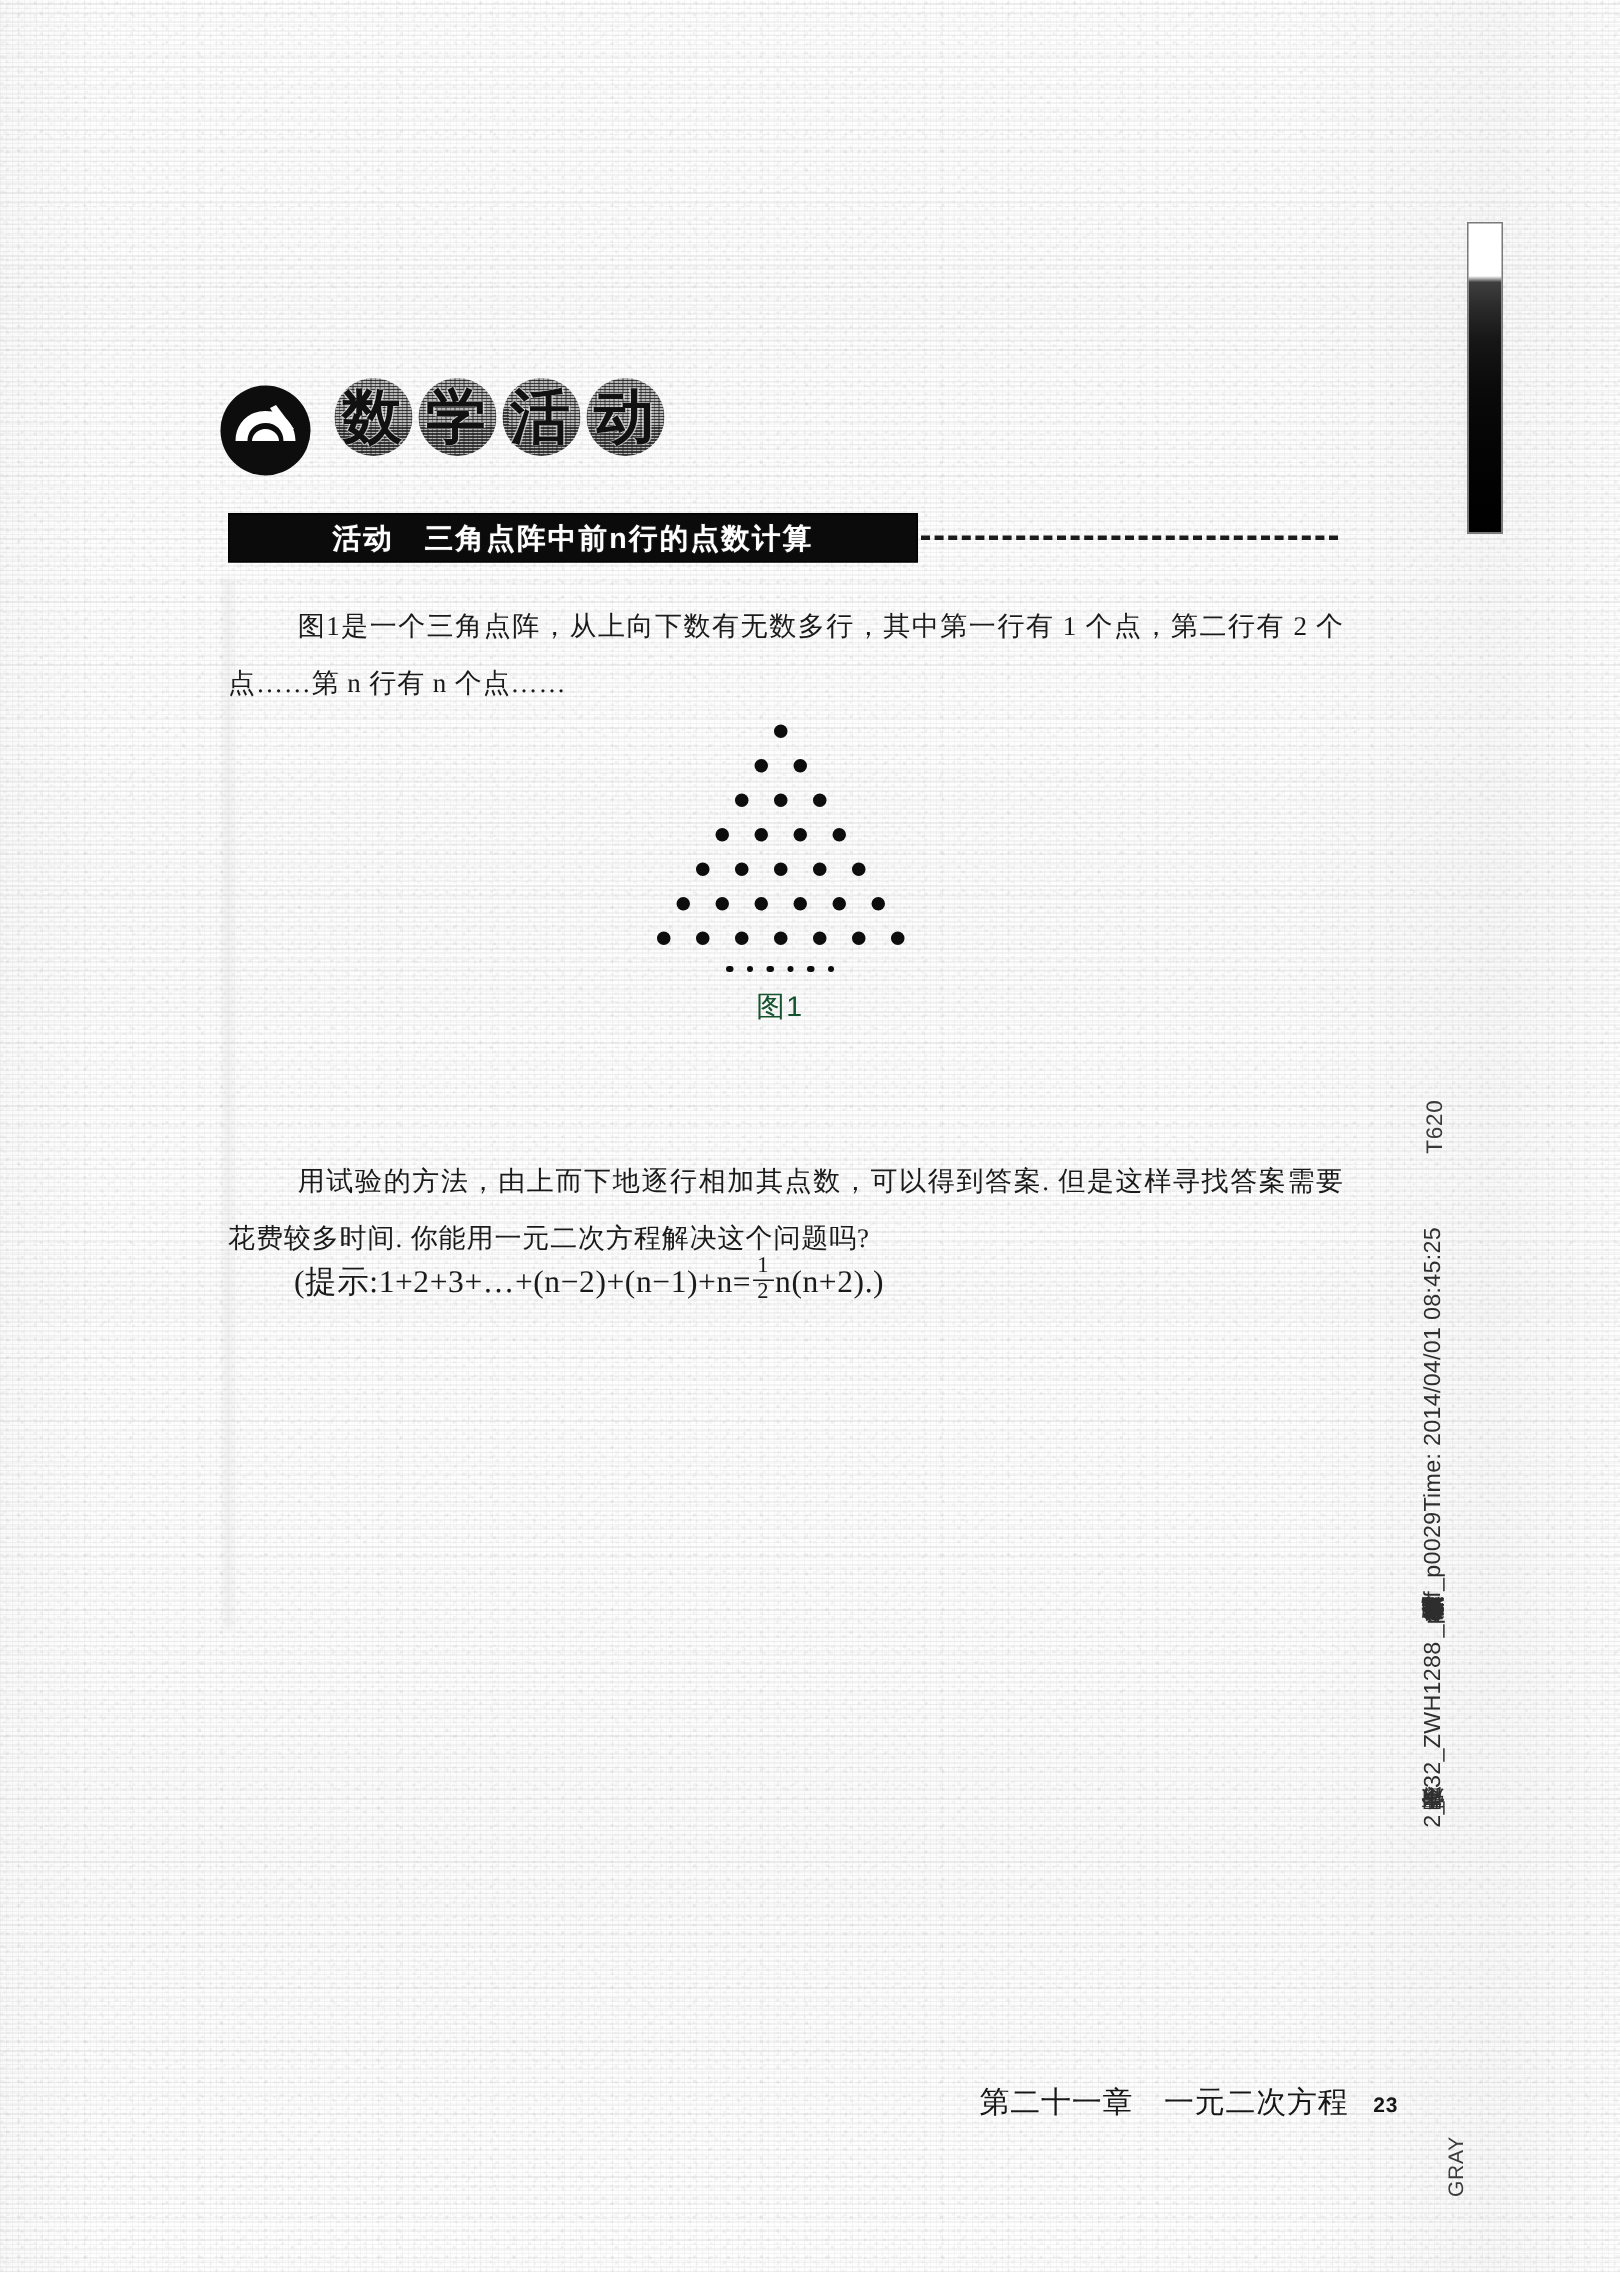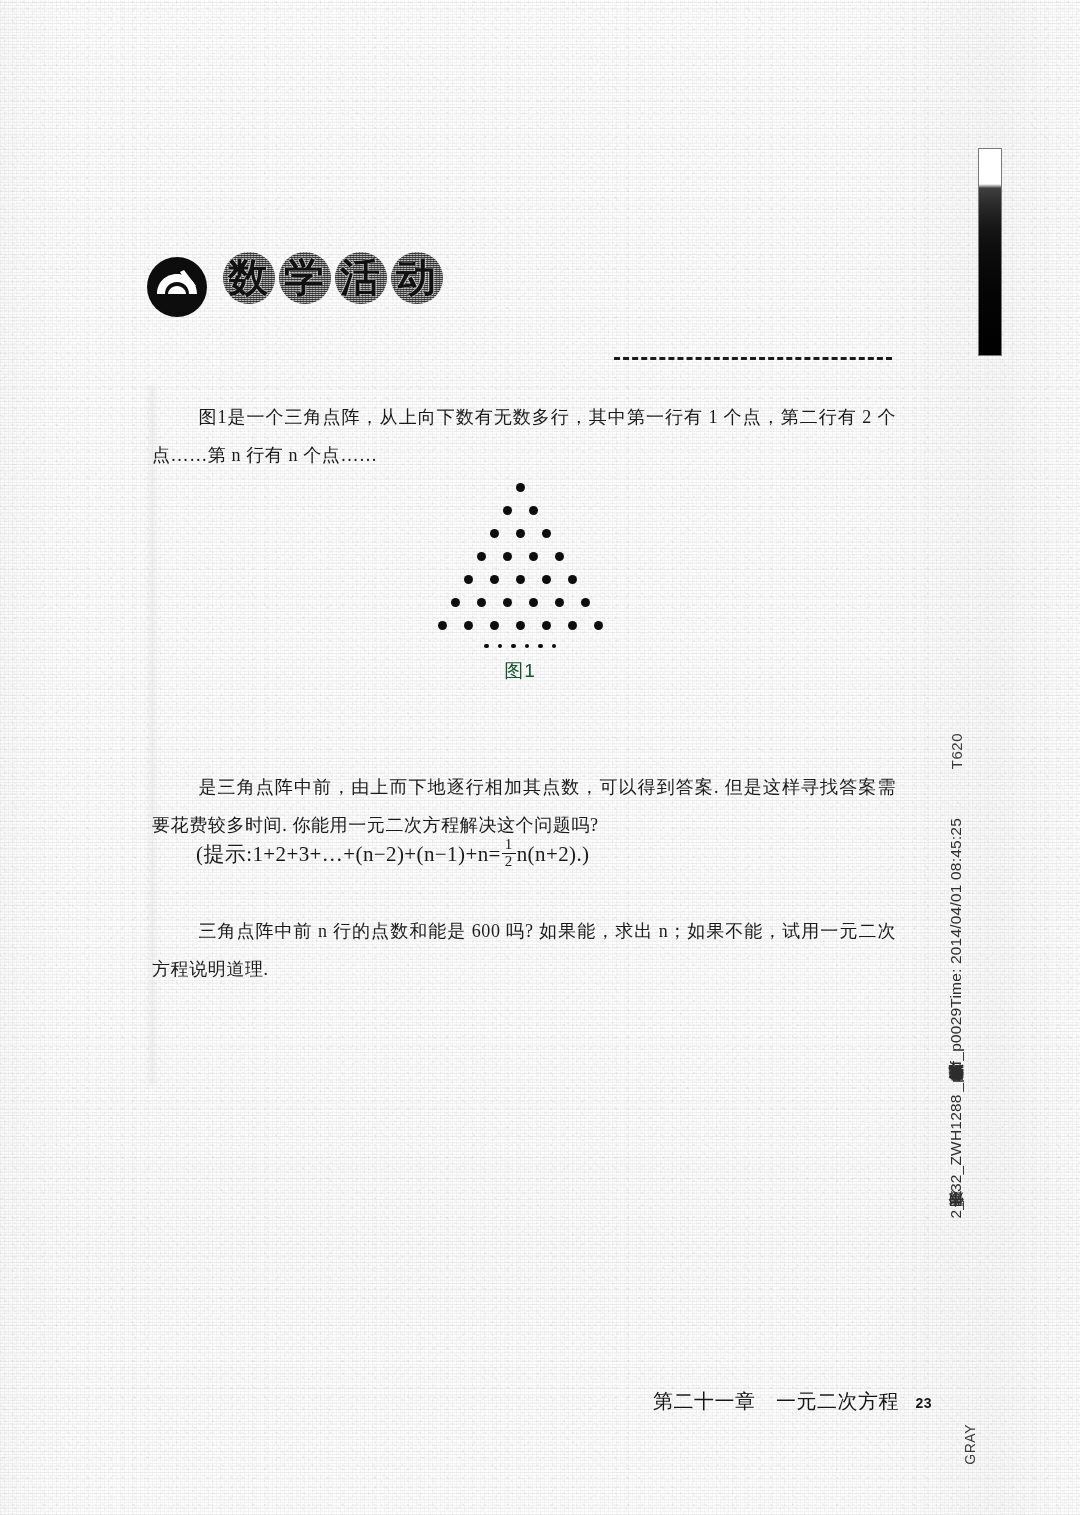--- a/index.html
+++ b/index.html
@@ -332,20 +332,23 @@
           <span class="disc"></span>
           <span class="glyph">活</span>
         </div>
         <div class="title-char">
           <span class="disc"></span>
           <span class="glyph">动</span>
         </div>
       </div>
     </div>
 
+    <div id="activity-banner">
+      <span class="bnr-txt">活动　三角点阵中前n行的点数计算</span>
+    </div>
     <div id="banner-dash"></div>
 
     <div class="para" id="para-intro">
       <span class="ind"></span><span>图1是一个三角点阵，从上向下数有无数多行，其中第一行有 1 个点，第二行有 2 个点……第 n 行有 n 个点……</span>
     </div>
 
     <div id="dot-figure">
       <div class="dot-row">
         <span class="dot"></span>
       </div>
@@ -394,35 +397,32 @@
           <span class="sdot"></span>
           <span class="sdot"></span>
           <span class="sdot"></span>
           <span class="sdot"></span>
       </div>
     </div>
     <div id="figure-caption">图1</div>
 
 
     <div class="para" id="para-method">
-      <span class="ind"></span><span>是三角点阵中前，由上而下地逐行相加其点数，可以得到答案. 但是这样寻找答案需要花费较多时间. 你能用一元二次方程解决这个问题吗?</span>
+      <span class="ind"></span><span>用试验的方法，由上而下地逐行相加其点数，可以得到答案. 但是这样寻找答案需要花费较多时间. 你能用一元二次方程解决这个问题吗?</span>
     </div>
 
     <div id="hint-line">
       <span>(提示:1+2+3+…+(n−2)+(n−1)+n=</span>
       <span class="frac">
         <span class="num">1</span>
         <span class="den">2</span>
       </span>
       <span>n(n+2).)</span>
     </div>
 
-    <div class="para" id="para-600">
-      <span class="ind"></span><span>三角点阵中前 n 行的点数和能是 600 吗? 如果能，求出 n；如果不能，试用一元二次方程说明道理.</span>
-    </div>
 
 
     <div id="footer">
       <span>第二十一章　一元二次方程</span><span>   </span><span class="pg">23</span>
     </div>
 
     <div class="vert" id="scan-code">T620</div>
     <div class="vert" id="scan-meta">张蕾专用2_132_ZWH1288义务教育教科书数学九年级上册_pdf_p0029Time: 2014/04/01 08:45:25</div>
     <div class="vert" id="scan-mode">GRAY</div>
 

